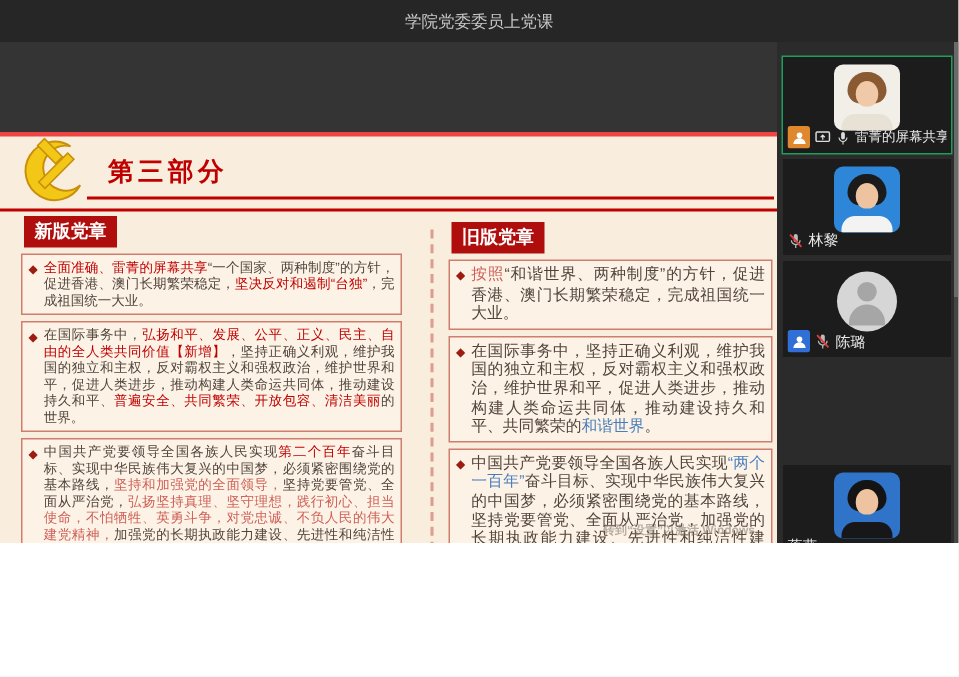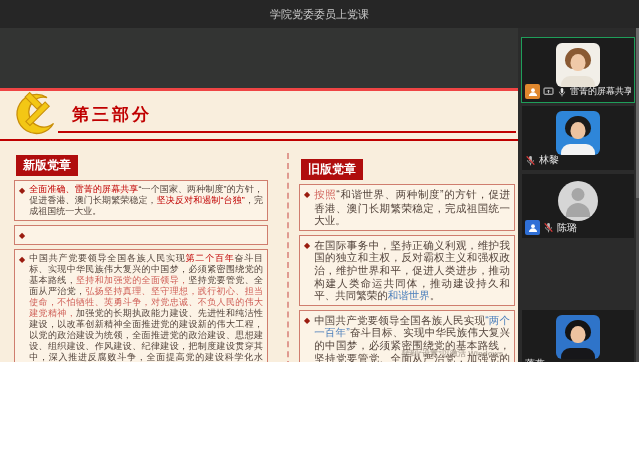--- a/index.html
+++ b/index.html
@@ -14,21 +14,21 @@
   .emblem{position:absolute;left:8px;top:0px;width:52px;height:52px;}
   .slide-title{position:absolute;left:72px;top:12px;font-size:17px;font-weight:bold;
                color:#c00000;letter-spacing:3px;}
   .rule1{position:absolute;left:58px;right:2px;top:40px;height:2px;background:#c00000;}
   .rule2{position:absolute;left:0;right:0;top:48px;height:2px;background:#c00000;}
   .col{position:absolute;}
   .col-left{left:14px;top:53px;width:254px;}
   .col-right{left:299px;top:57px;width:216px;}
   .divider{position:absolute;left:287px;top:62px;height:224px;border-left:2px dashed #e09a90;}
   .col-header{display:inline-block;background:#b00d0d;color:#fff;font-weight:bold;
-              font-size:12px;padding:2px 7px;margin:11px 0 4px 2px;}
+              font-size:12px;padding:2px 7px;margin:0 0 4px 2px;}
   .tbox{border:1px solid #cf7d6e;background:#fcf3e6;padding:3px 4px;margin-bottom:4px;
         display:flex;gap:4px;box-sizing:border-box;}
   .marker{color:#9b1c10;font-size:8px;line-height:11px;flex:none;padding-top:1px;}
   .col-left .body{font-size:9px;line-height:11px;color:#53443c;text-align:justify;}
   .col-right .body{font-size:10.5px;line-height:12.6px;color:#53443c;text-align:justify;}
   .seg-red{color:#c00000;}
   .seg-softred{color:#cf5f57;font-family:Liberation Serif, serif;}
   .seg-blue{color:#4a7ebb;}
   .seg-normal{}
   .watermark{position:absolute;left:402px;top:257px;font-size:8px;color:rgba(125,114,103,0.55);font-weight:bold;}
@@ -98,20 +98,21 @@
     <div class="divider"></div>
 
     <div class="col col-left">
       <div class="col-header">新版党章</div>
       <div class="tbox">
         <span class="marker">◆</span>
         <span class="body"><span class="seg-red">全面准确、雷菁的屏幕共享</span><span class="seg-normal">“一个国家、两种制度”的方针，促进香港、澳门长期繁荣稳定，</span><span class="seg-red">坚决反对和遏制“台独”</span><span class="seg-normal">，完成祖国统一大业。</span></span>
       </div>
       <div class="tbox">
         <span class="marker">◆</span>
+        <span class="body"><span class="seg-normal">在国际事务中，</span><span class="seg-red">弘扬和平、发展、公平、正义、民主、自由的全人类共同价值【新增】</span><span class="seg-normal">，坚持正确义利观，维护我国的独立和主权，反对霸权主义和强权政治，维护世界和平，促进人类进步，推动构建人类命运共同体，推动建设持久和平、</span><span class="seg-red">普遍安全、共同繁荣、开放包容、清洁美丽</span><span class="seg-normal">的世界。</span></span>
       </div>
       <div class="tbox">
         <span class="marker">◆</span>
         <span class="body"><span class="seg-normal">中国共产党要领导全国各族人民实现</span><span class="seg-red">第二个百年</span><span class="seg-normal">奋斗目标、实现中华民族伟大复兴的中国梦，必须紧密围绕党的基本路线，</span><span class="seg-softred">坚持和加强党的全面领导，</span><span class="seg-normal">坚持党要管党、全面从严治党，</span><span class="seg-softred">弘扬坚持真理、坚守理想，践行初心、担当使命，不怕牺牲、英勇斗争，对党忠诚、不负人民的伟大建党精神，</span><span class="seg-normal">加强党的长期执政能力建设、先进性和纯洁性建设，以改革创新精神全面推进党的建设新的伟大工程，以党的政治建设为统领，全面推进党的政治建设、思想建设、组织建设、作风建设、纪律建设，把制度建设贯穿其中，深入推进反腐败斗争，全面提高党的建设科学化水平，</span><span class="seg-red">以伟大自我革命引领伟大社会革命【新增】</span><span class="seg-normal">。</span></span>
       </div>
     </div>
 
     <div class="col col-right">
       <div class="col-header">旧版党章</div>
       <div class="tbox">

